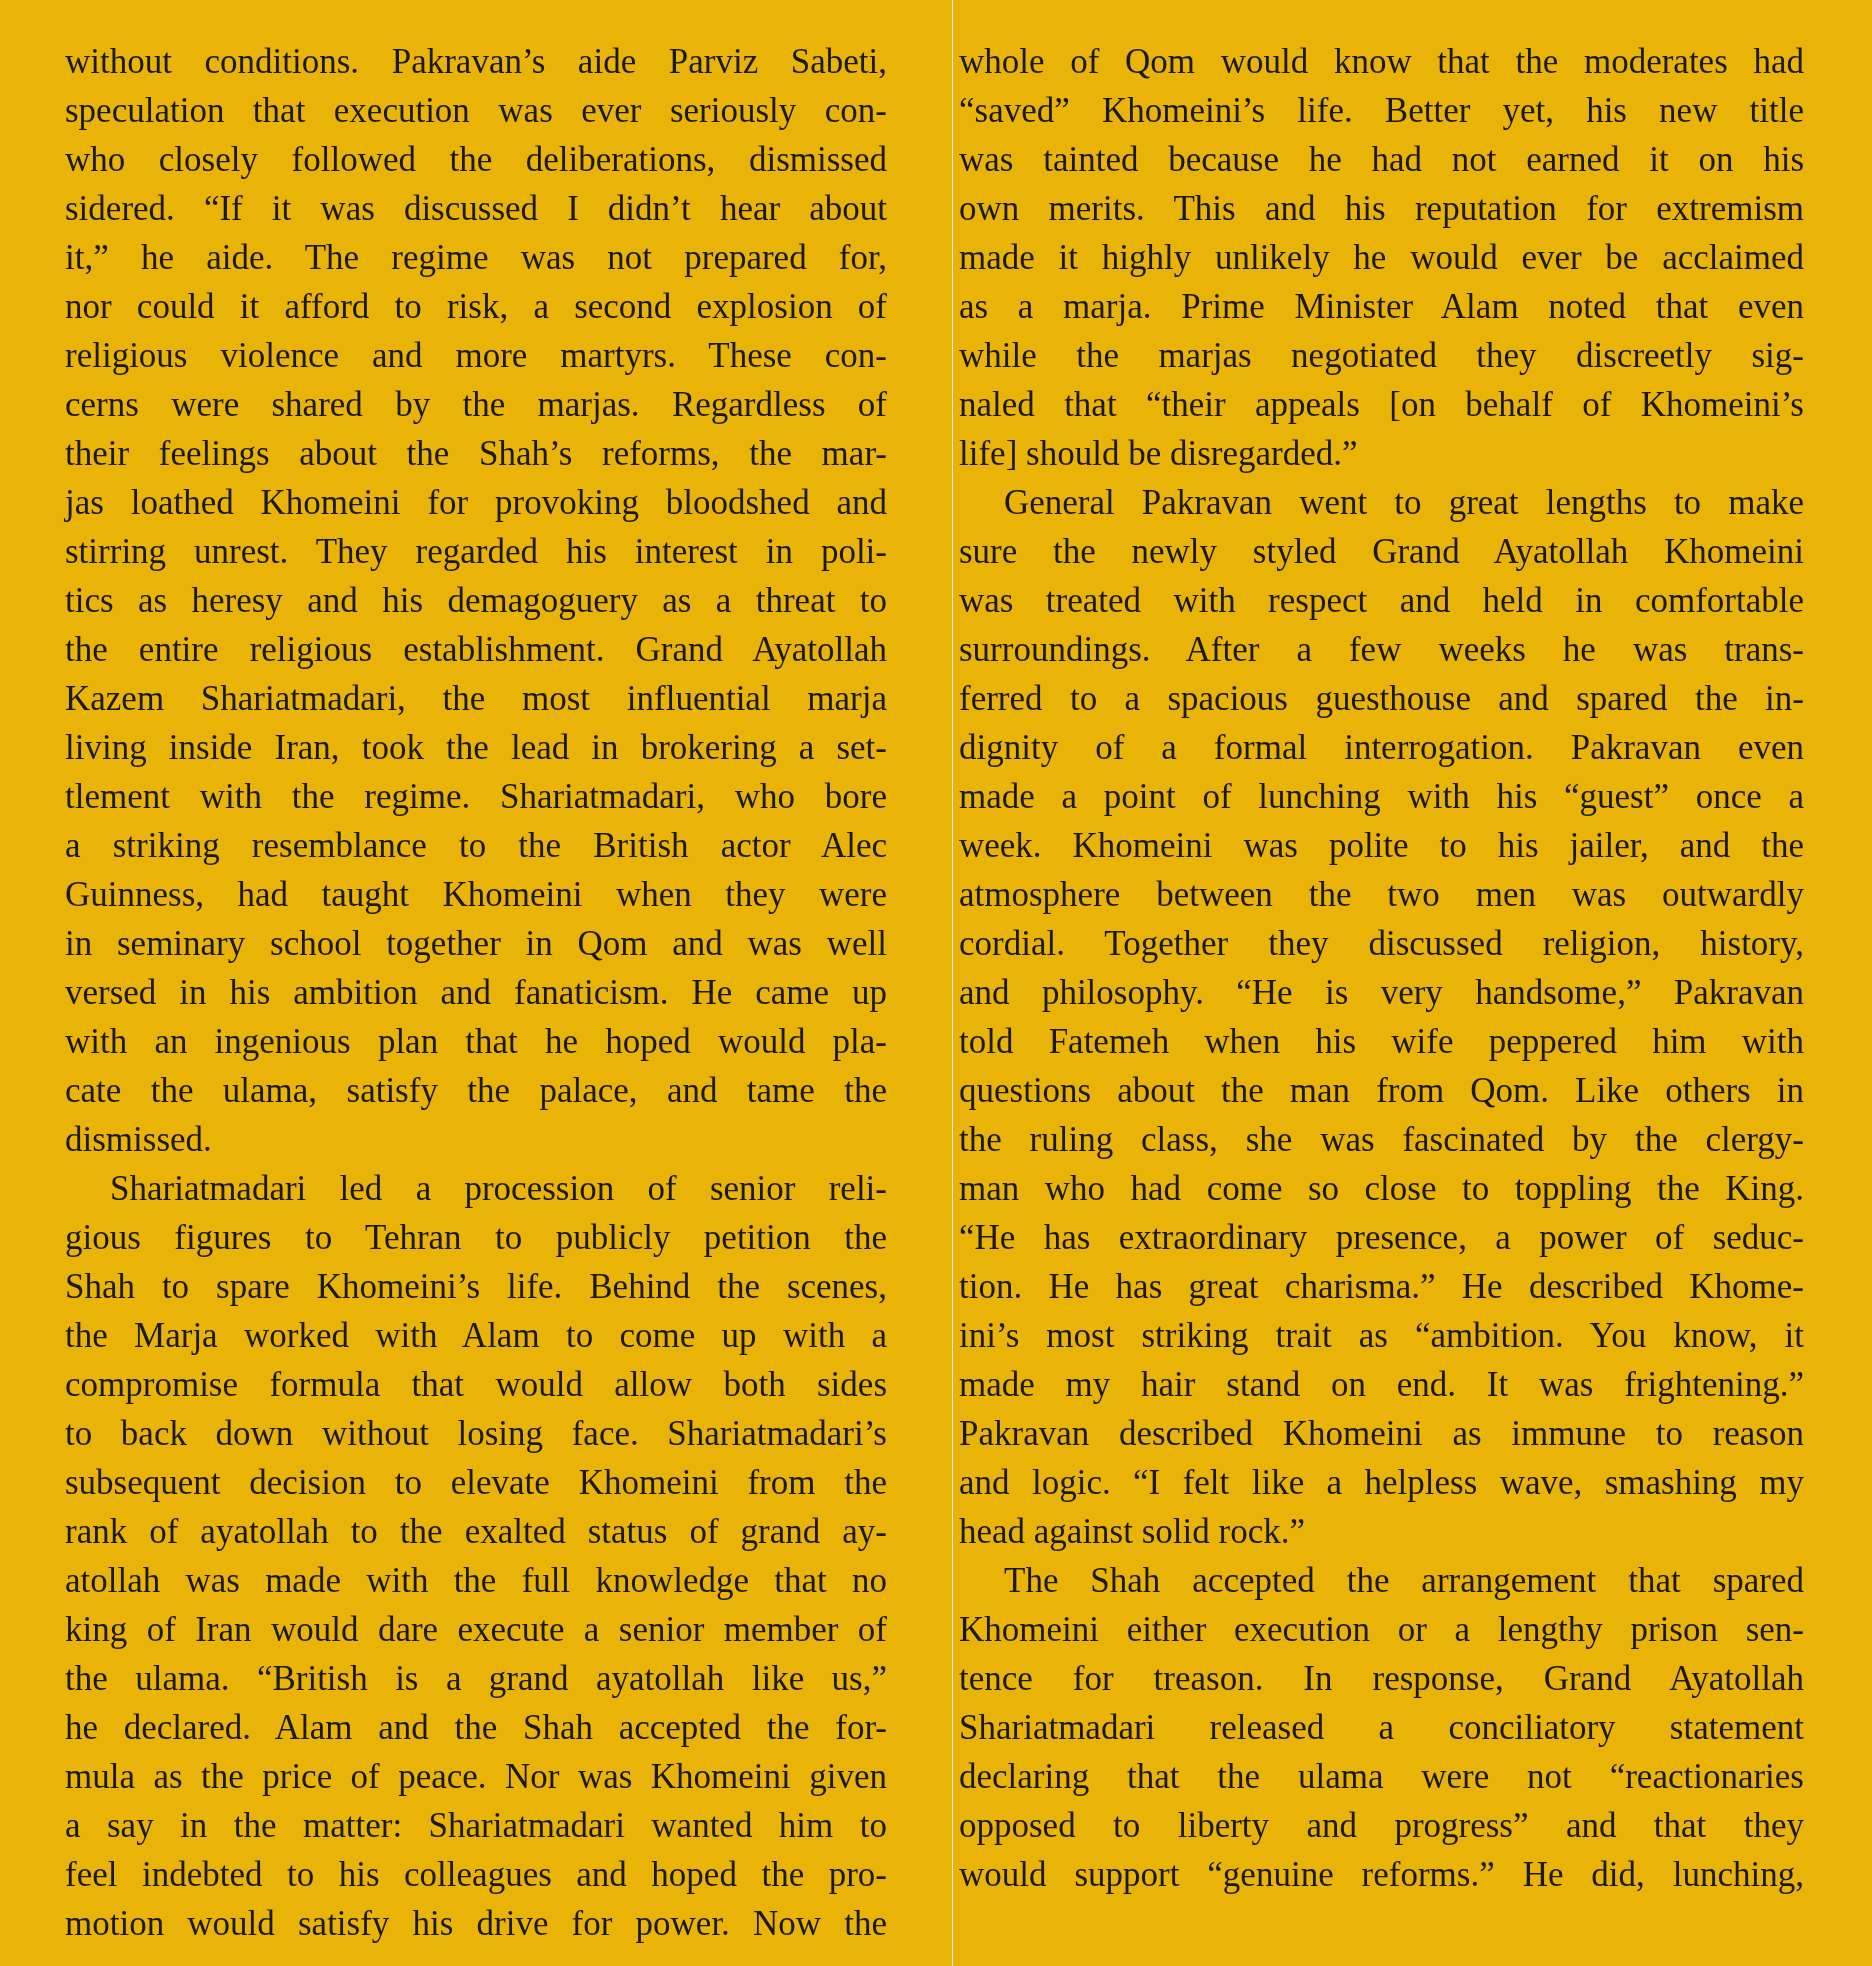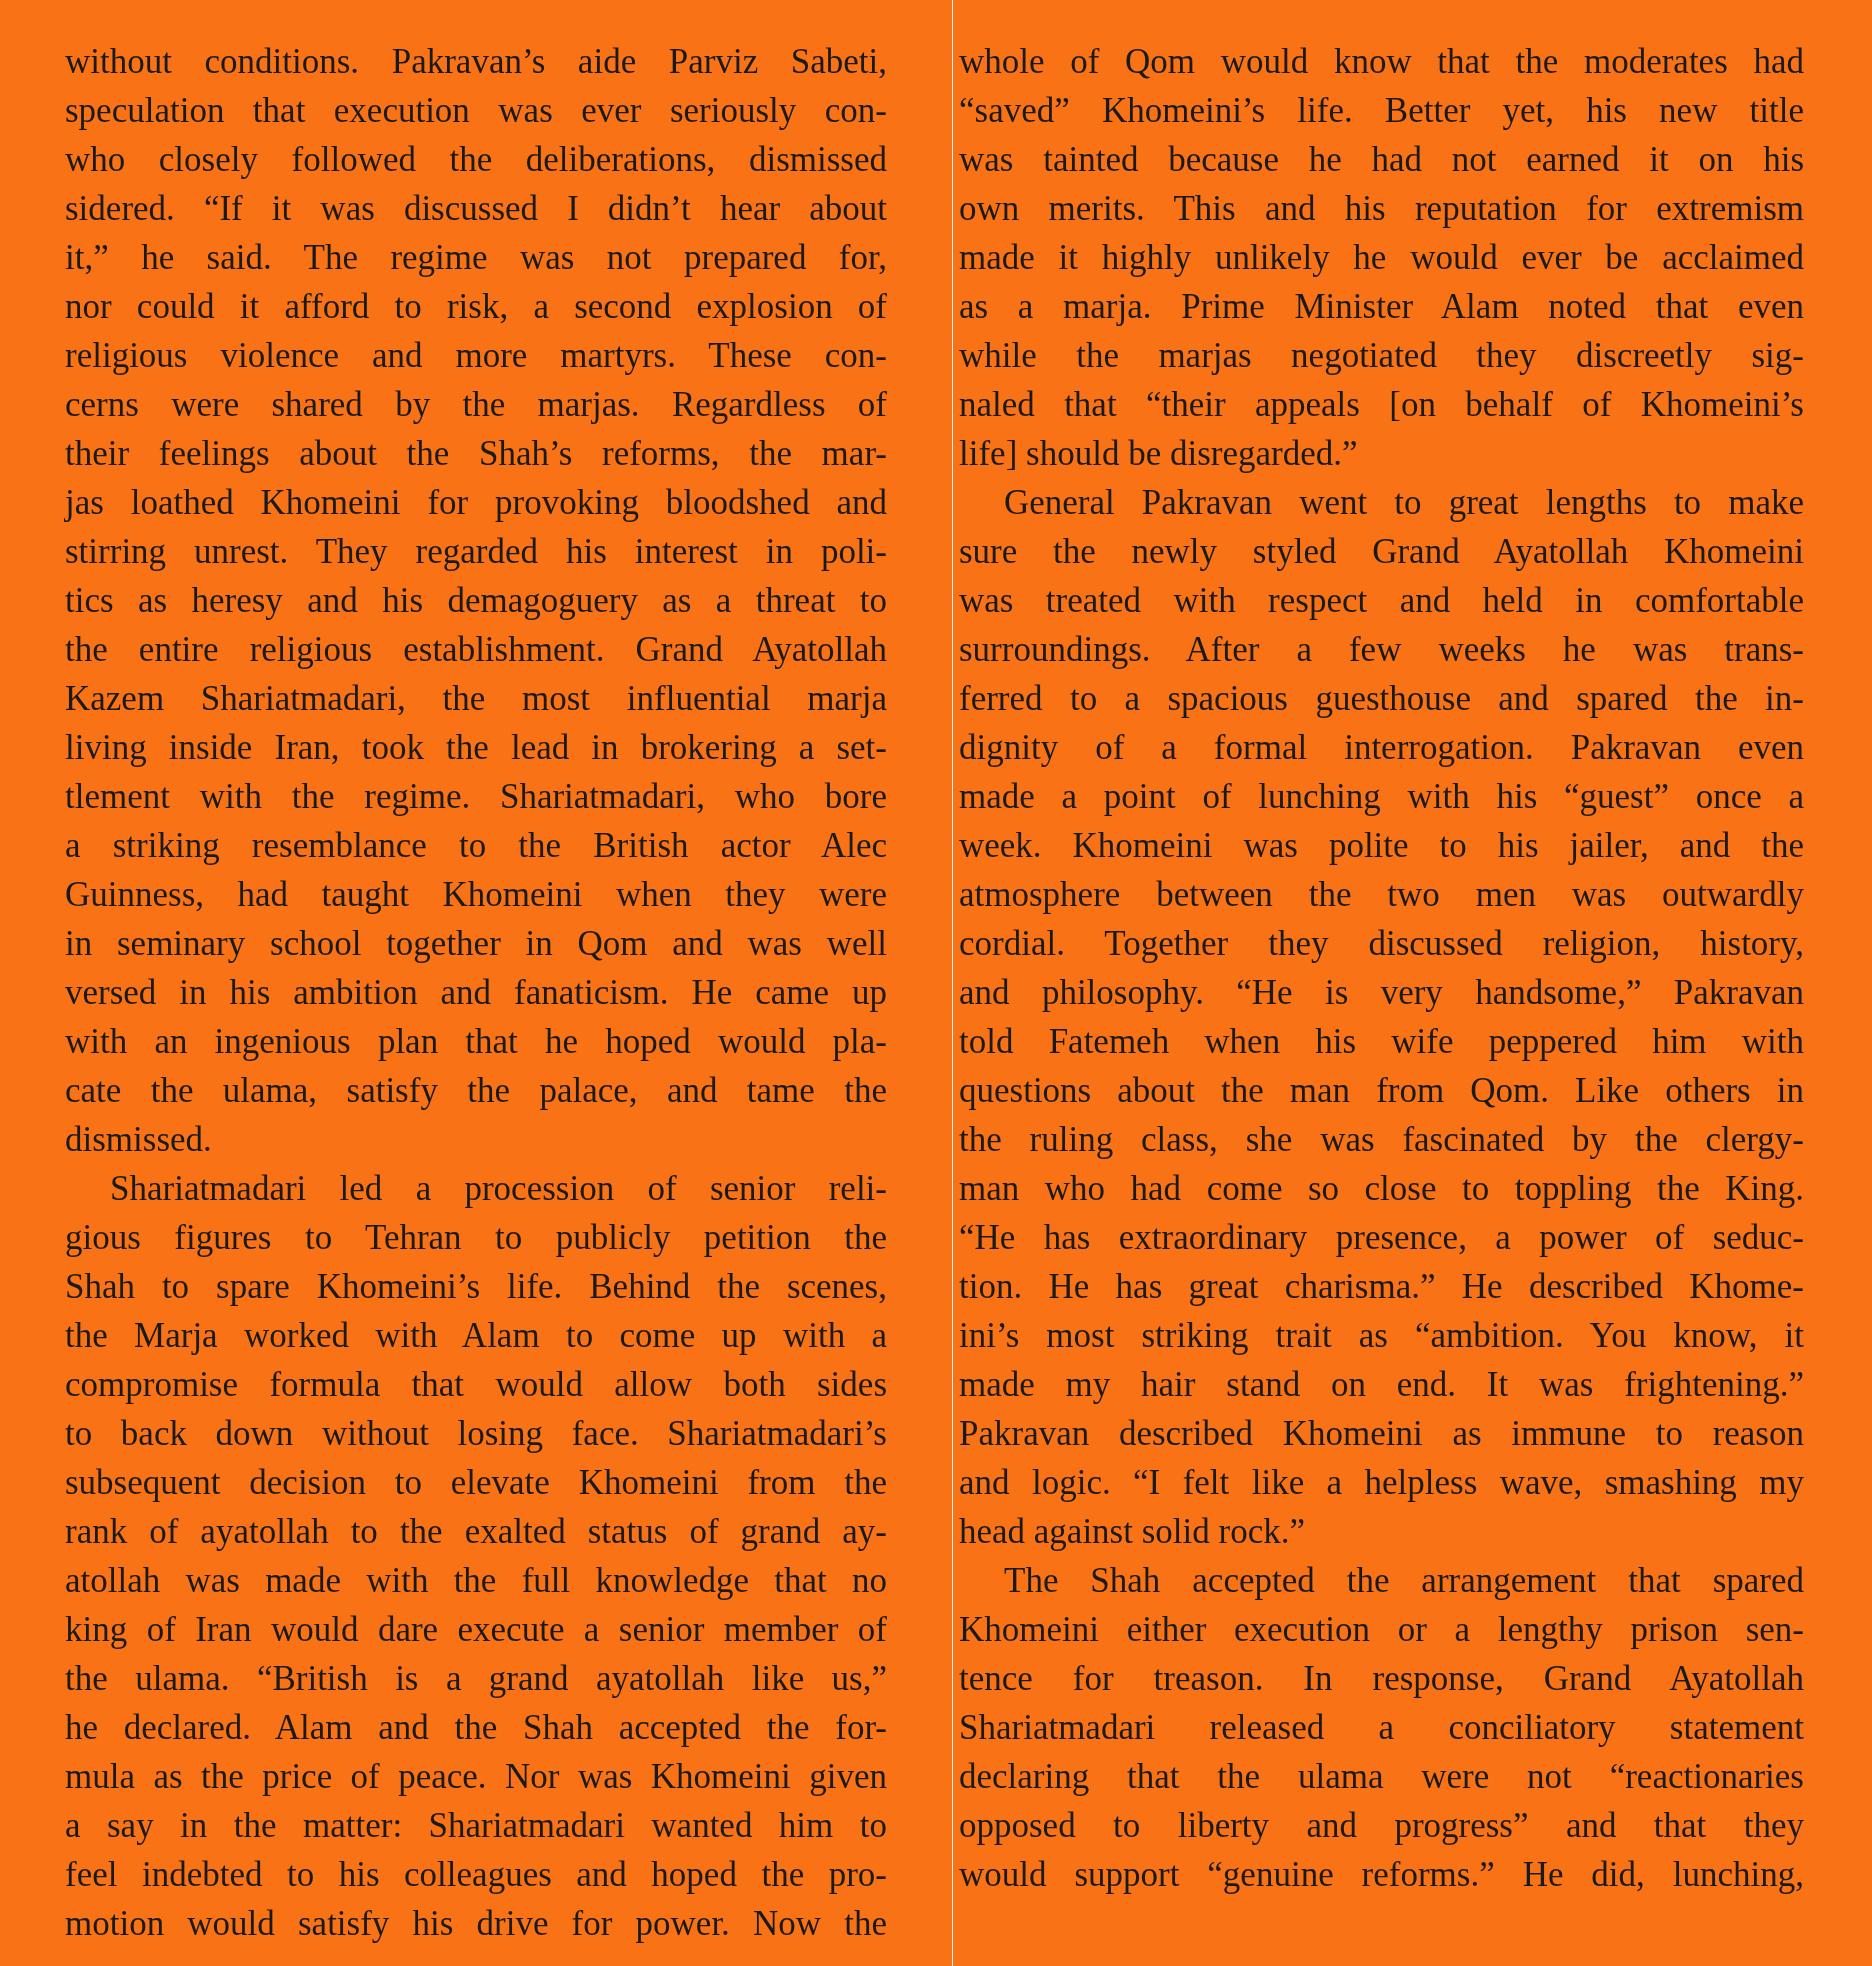--- a/index.html
+++ b/index.html
@@ -1,17 +1,17 @@
 <!DOCTYPE html>
 <html><head>
 <meta charset="utf-8">
 <style>
   html, body { margin:0; padding:0; background:#ffffff; }
   body { width:1872px; height:1966px; position:relative; overflow:hidden; }
-  .page { position:absolute; left:0; top:0; width:1872px; height:1966px; background:#f97316; }
+  .page { position:absolute; left:0; top:0; width:1872px; height:1966px; background:#eab308; }
   .col {
     position:absolute; top:37px;
     font-family:"Liberation Serif", "DejaVu Serif", serif;
     font-size:35px; color:#1a1a1a;
   }
   .col.left { left:65px; width:822px; }
   .col.right { left:959px; width:845px; }
   .line {
     display:block; height:49px; line-height:49px;
     white-space:nowrap; text-align:justify; text-align-last:justify;
@@ -26,21 +26,21 @@
 </head>
 <body>
 
 <div class="page">
   <div class="divider"></div>
   <div class="col left" id="col-left">
       <span class="line">without conditions. Pakravan’s aide Parviz Sabeti,</span>
       <span class="line">speculation that execution was ever seriously con-</span>
       <span class="line">who closely followed the deliberations, dismissed</span>
       <span class="line">sidered. “If it was discussed I didn’t hear about</span>
-      <span class="line">it,” he said. The regime was not prepared for,</span>
+      <span class="line">it,” he aide. The regime was not prepared for,</span>
       <span class="line">nor could it afford to risk, a second explosion of</span>
       <span class="line">religious violence and more martyrs. These con-</span>
       <span class="line">cerns were shared by the marjas. Regardless of</span>
       <span class="line">their feelings about the Shah’s reforms, the mar-</span>
       <span class="line">jas loathed Khomeini for provoking bloodshed and</span>
       <span class="line">stirring unrest. They regarded his interest in poli-</span>
       <span class="line">tics as heresy and his demagoguery as a threat to</span>
       <span class="line">the entire religious establishment. Grand Ayatollah</span>
       <span class="line">Kazem Shariatmadari, the most influential marja</span>
       <span class="line">living inside Iran, took the lead in brokering a set-</span>

